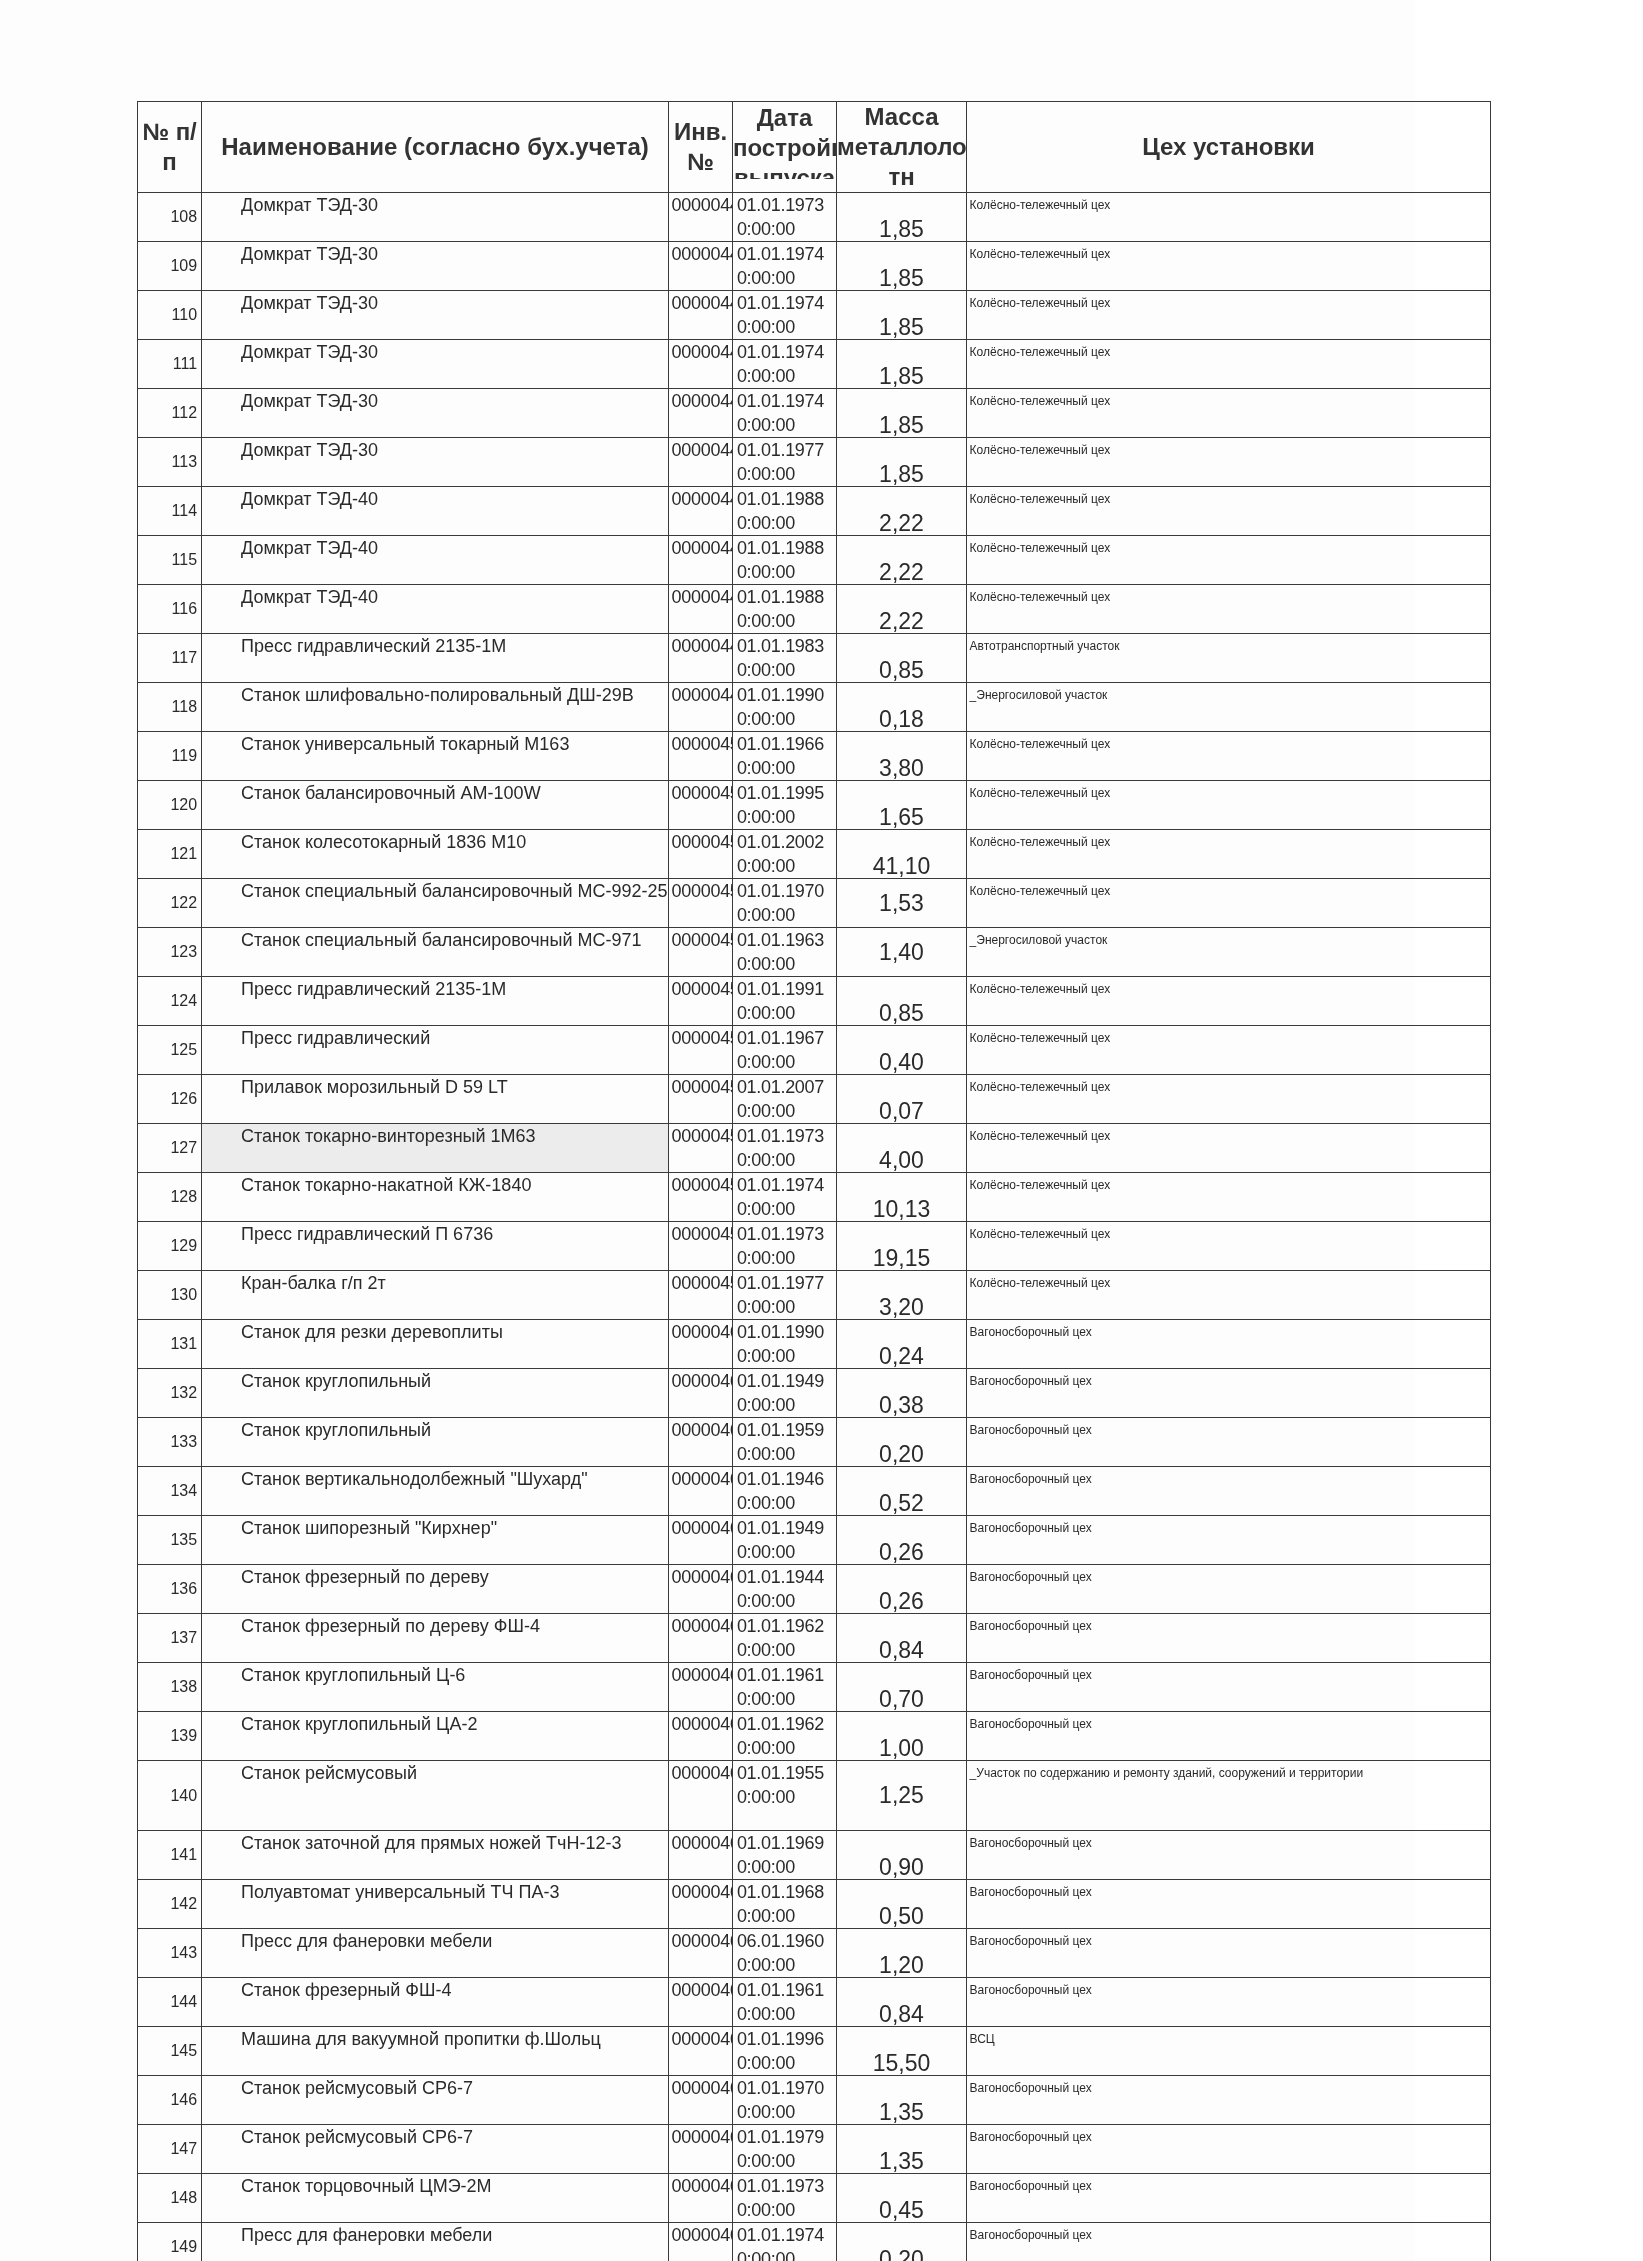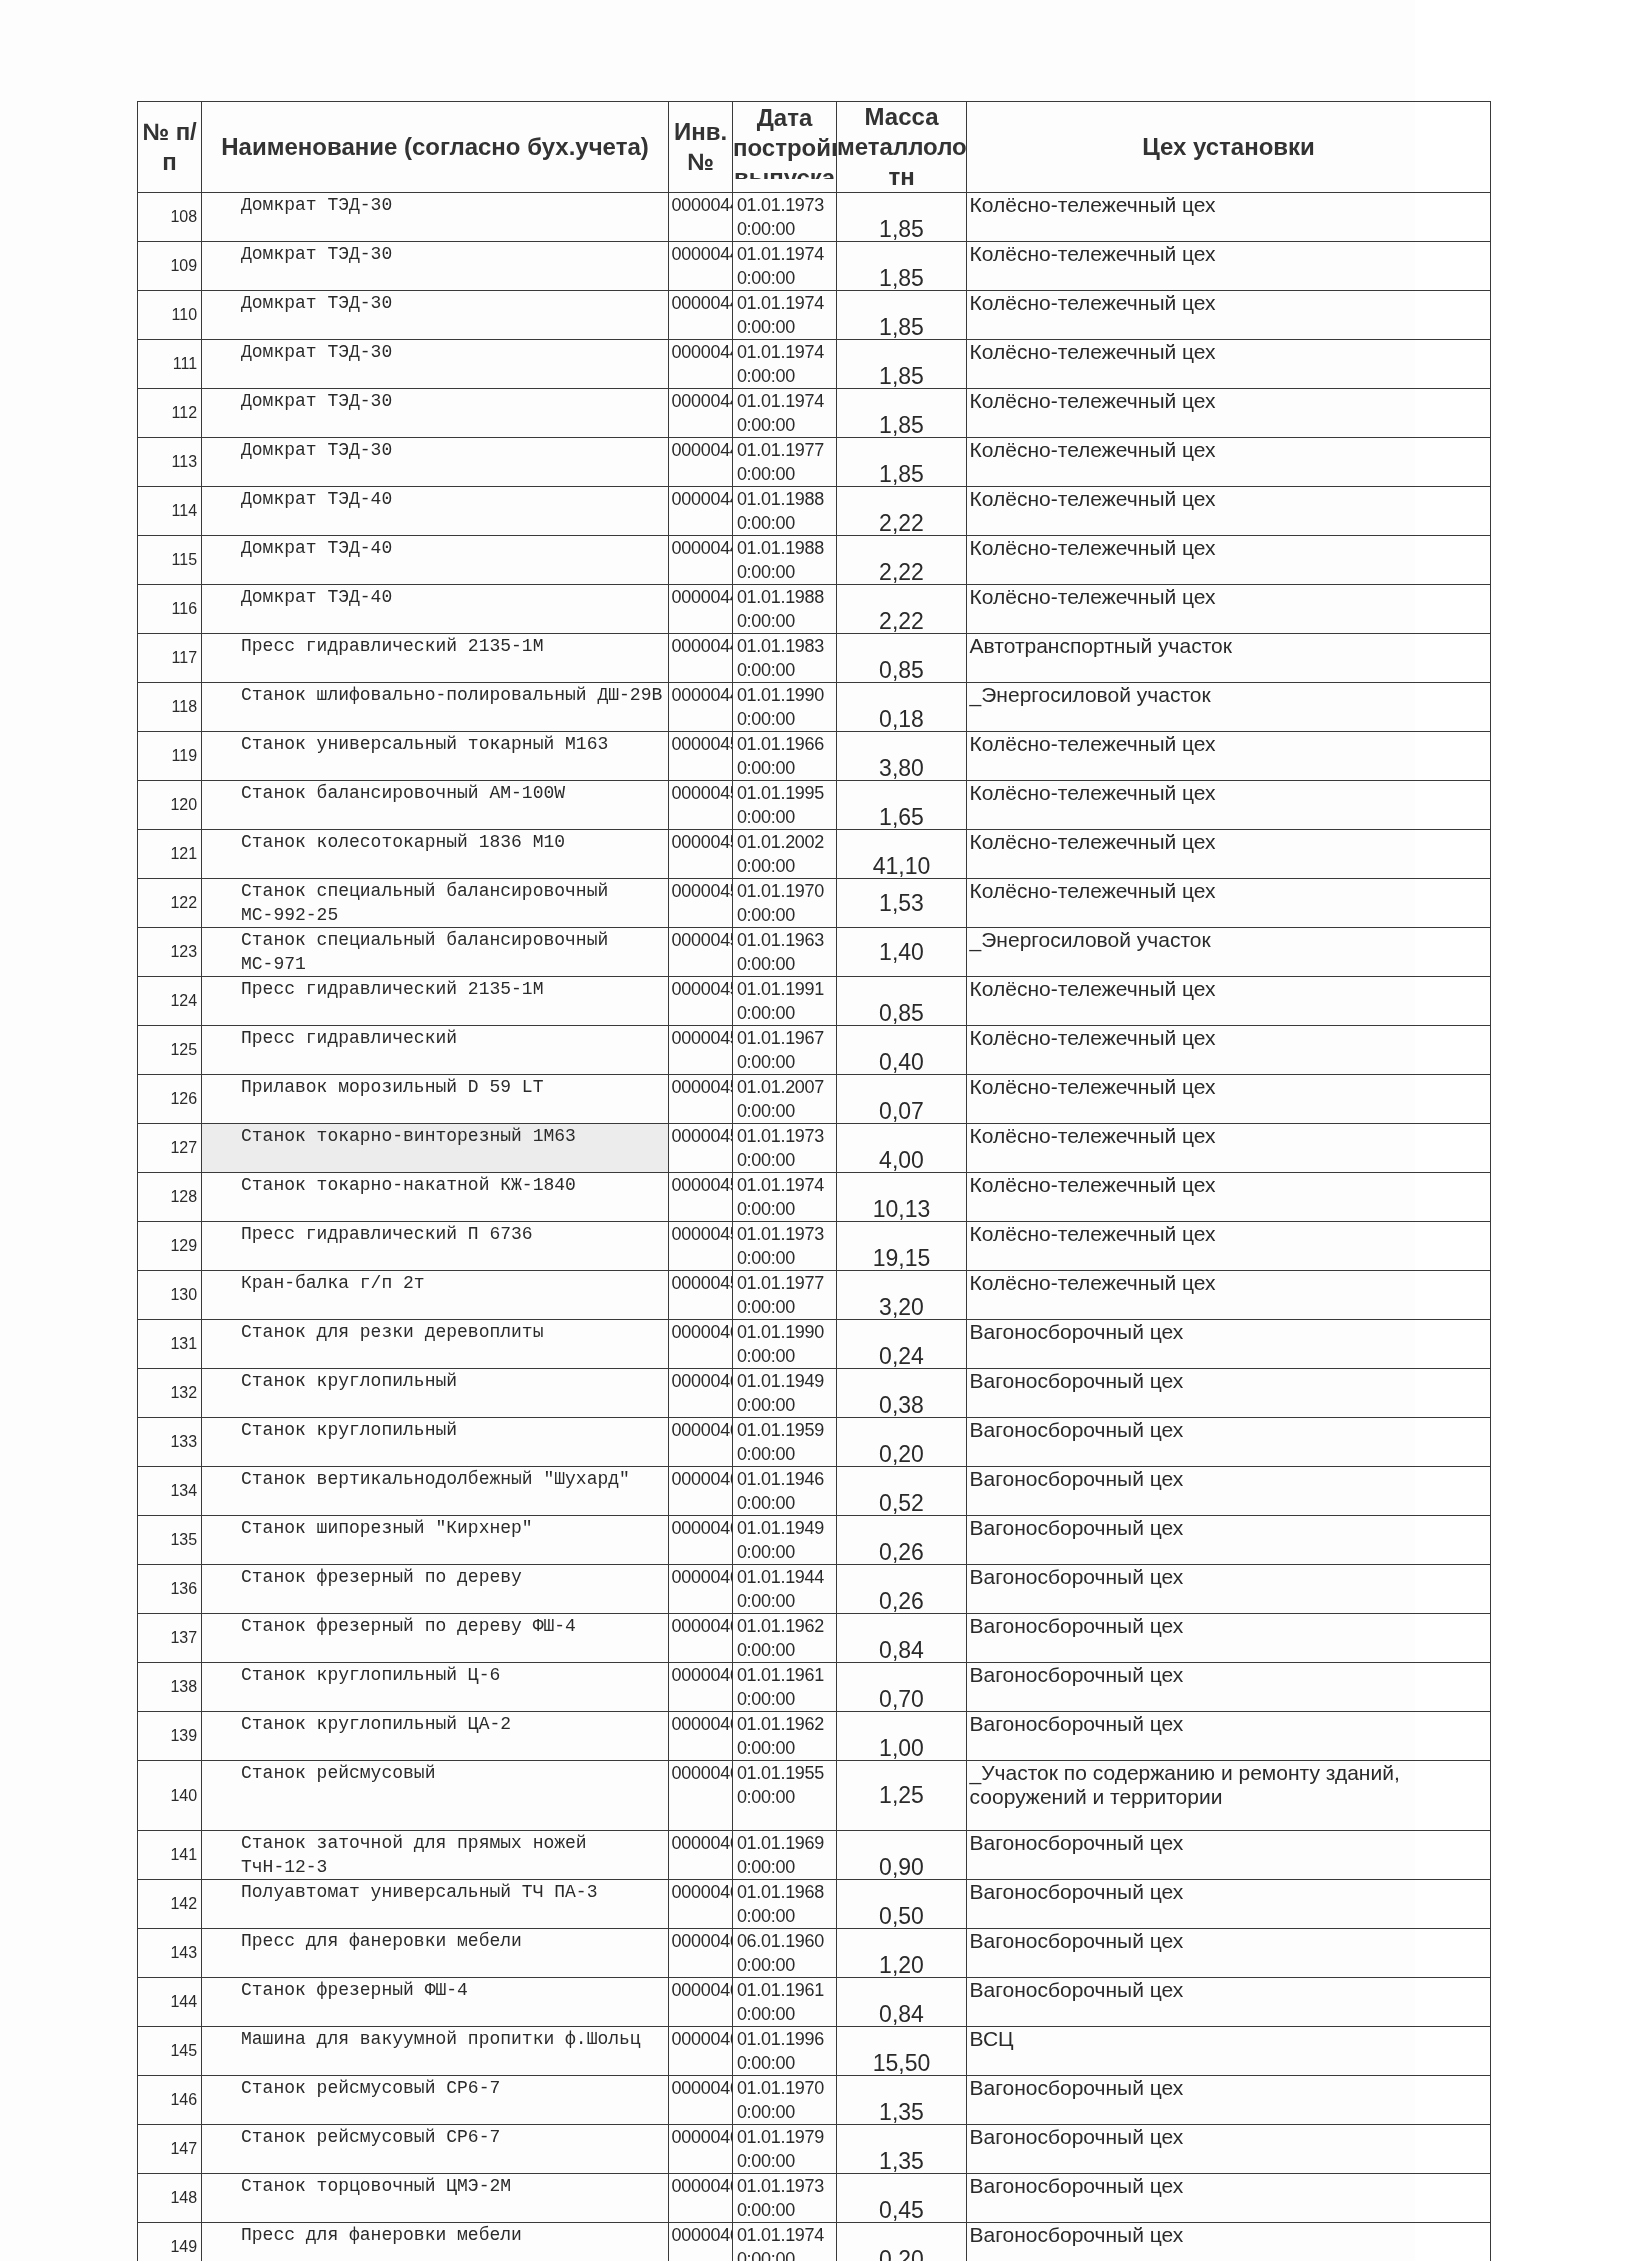--- a/index.html
+++ b/index.html
@@ -7,26 +7,26 @@
   .page { position:absolute; left:0; top:0; width:1415px; height:2261px; background:#fdfdfd; }
   table.inv { position:absolute; left:137px; top:101px; width:1352px; border-collapse:collapse; table-layout:fixed; }
   table.inv td, table.inv th { border:1.9px solid #3a3a3a; padding:0; overflow:hidden; }
   table.inv th { font-weight:bold; font-size:24px; line-height:30px; text-align:center; vertical-align:middle; color:#333; height:78px; }
   table.inv th.date-h { vertical-align:top; padding-top:1.3px; }
   table.inv th.date-h div { height:76px; overflow:hidden; }
   tr.r1 td { height:24px; }
   tr.r2 td { height:45px; }
   tr.r3 td { height:69px; }
   td.num { text-align:right; padding-right:3.9px !important; font-size:16px; vertical-align:middle; }
-  td.name { text-align:left; padding-left:39px !important; font-size:18px; vertical-align:top; line-height:24px;font-family:Liberation Mono, monospace; }
+  td.name { text-align:left; padding-left:39px !important; font-size:18px; vertical-align:top; line-height:24px; }
   td.inv-no { font-size:18px; text-align:left; padding-left:2.6px !important; vertical-align:top; line-height:24px; letter-spacing:-0.3px; }
   td.date { font-size:18px; text-align:left; padding-left:3.9px !important; vertical-align:top; line-height:24px; letter-spacing:-0.3px;margin-top:31px; }
   td.mass { font-size:23px; text-align:center; vertical-align:bottom; line-height:23px; padding-bottom:0 !important; }
   tr.r2 td.mass, tr.r3 td.mass { vertical-align:middle; }
-  td.shop { font-size:21px; text-align:left; padding-left:2.6px !important; vertical-align:top; line-height:24px; }
+  td.shop { font-size:12px; text-align:left; padding-left:2.6px !important; vertical-align:top; line-height:24px; }
   tr.shaded td.name { background:#ececec; }
 </style>
 </head>
 <body>
 
 <div class="page">
   <table class="inv">
     <colgroup>
       <col style="width:64px">
       <col style="width:467px">

